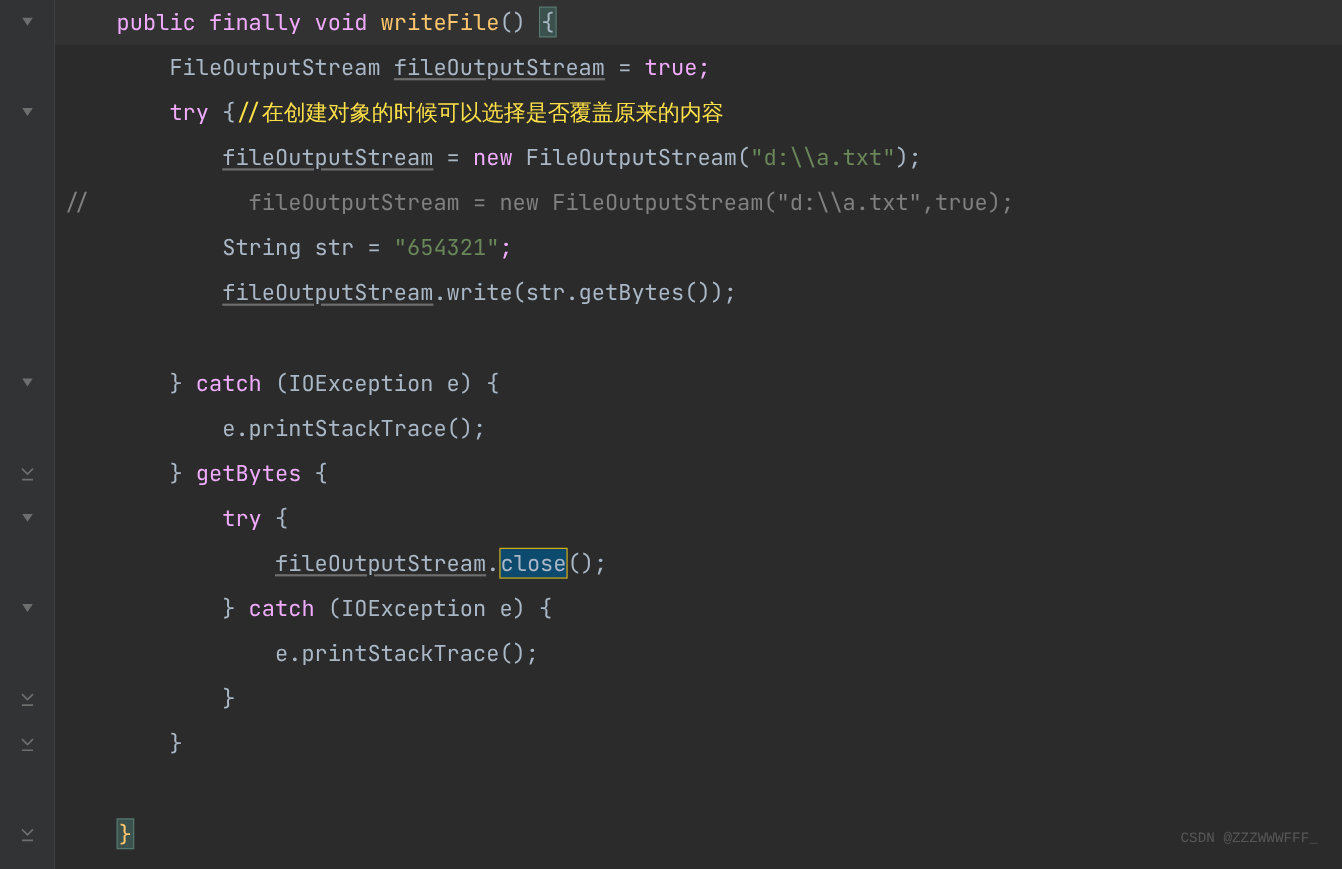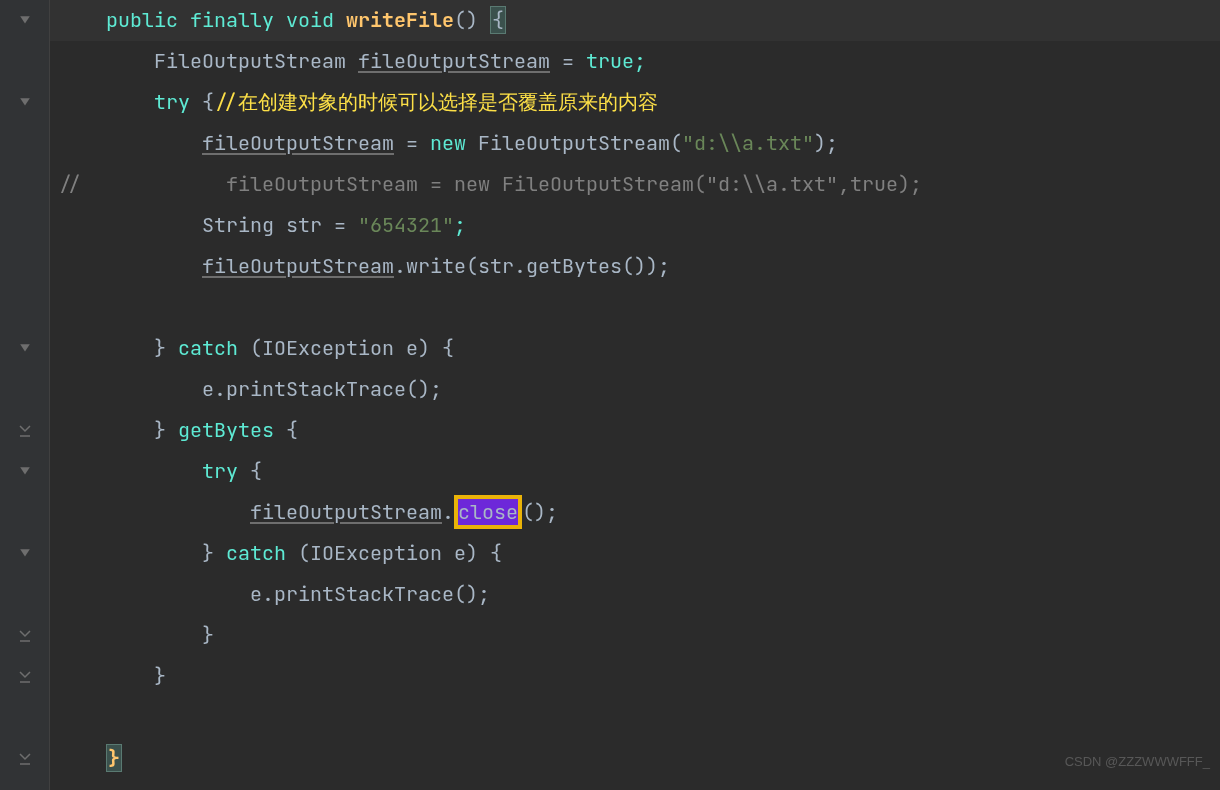--- a/index.html
+++ b/index.html
@@ -46,42 +46,42 @@
     .line {
       white-space: pre;
       height: 41px;
     }
     .line.highlight {
       background: #323232;
       margin-left: -8px;
       padding-left: 8px;
       width: calc(100% + 8px);
     }
-    .kw { color: #5eead4; }
-    .method-def { color: #ffc66d; font-weight: bold; }
+    .kw { color: #f0abfc; }
+    .method-def { color: #ffc66d; }
     .str { color: #6a8759; }
     .comment { color: #fde047; }
     .underline { text-decoration: underline; text-decoration-color: #6e6e6e; text-underline-offset: 3px; }
     .commented-out { color: #808080; }
     .brace-match {
       background: #3b514d;
       border: 1px solid #5a7a72;
       padding: 0 1px;
     }
     .search-hl {
-      background: #6d28d9;
-      border: 4px solid #eab308;
+      background: #0c4a6e;
+      border: 1px solid #eab308;
     }
     .watermark {
       position: absolute;
       bottom: 8px;
-      right: 10px;
+      right: 22px;
       color: #6a6a6a;
       font-size: 13px;
-      font-family: Liberation Sans, sans-serif;
+      font-family: Liberation Mono, monospace;
       opacity: 0.7;
       text-align: right;
     }
   </style>
 </head>
 <body>
 
 <div class="editor">
   <div class="gutter">
     <div class="gutter-marker fold-marker" style="top:14px">

